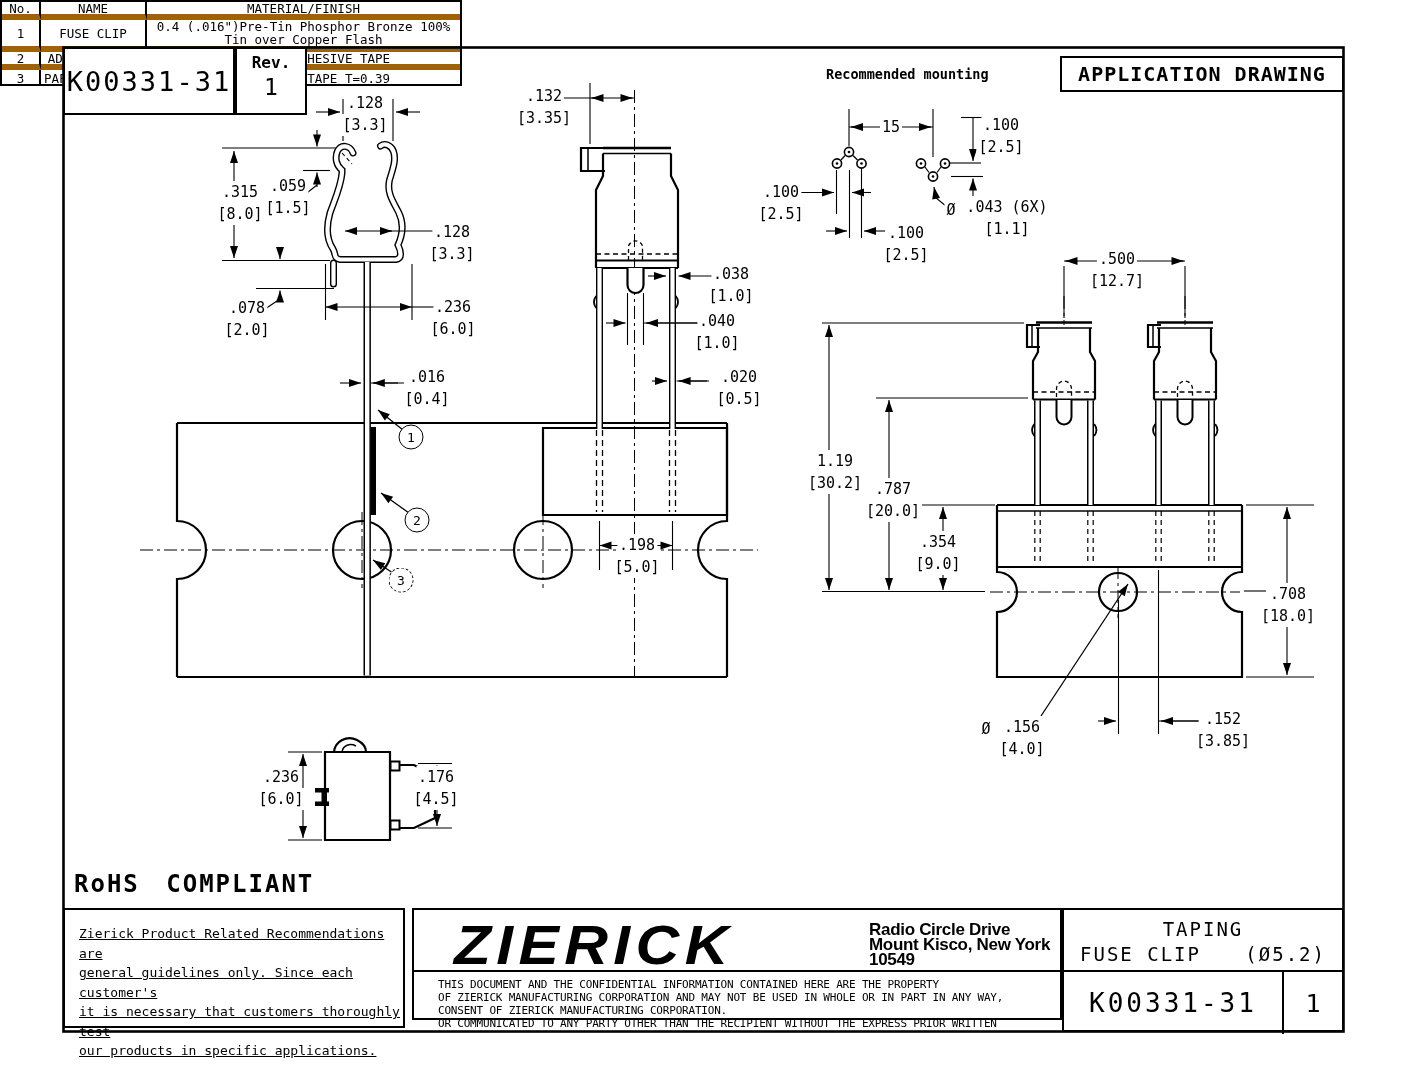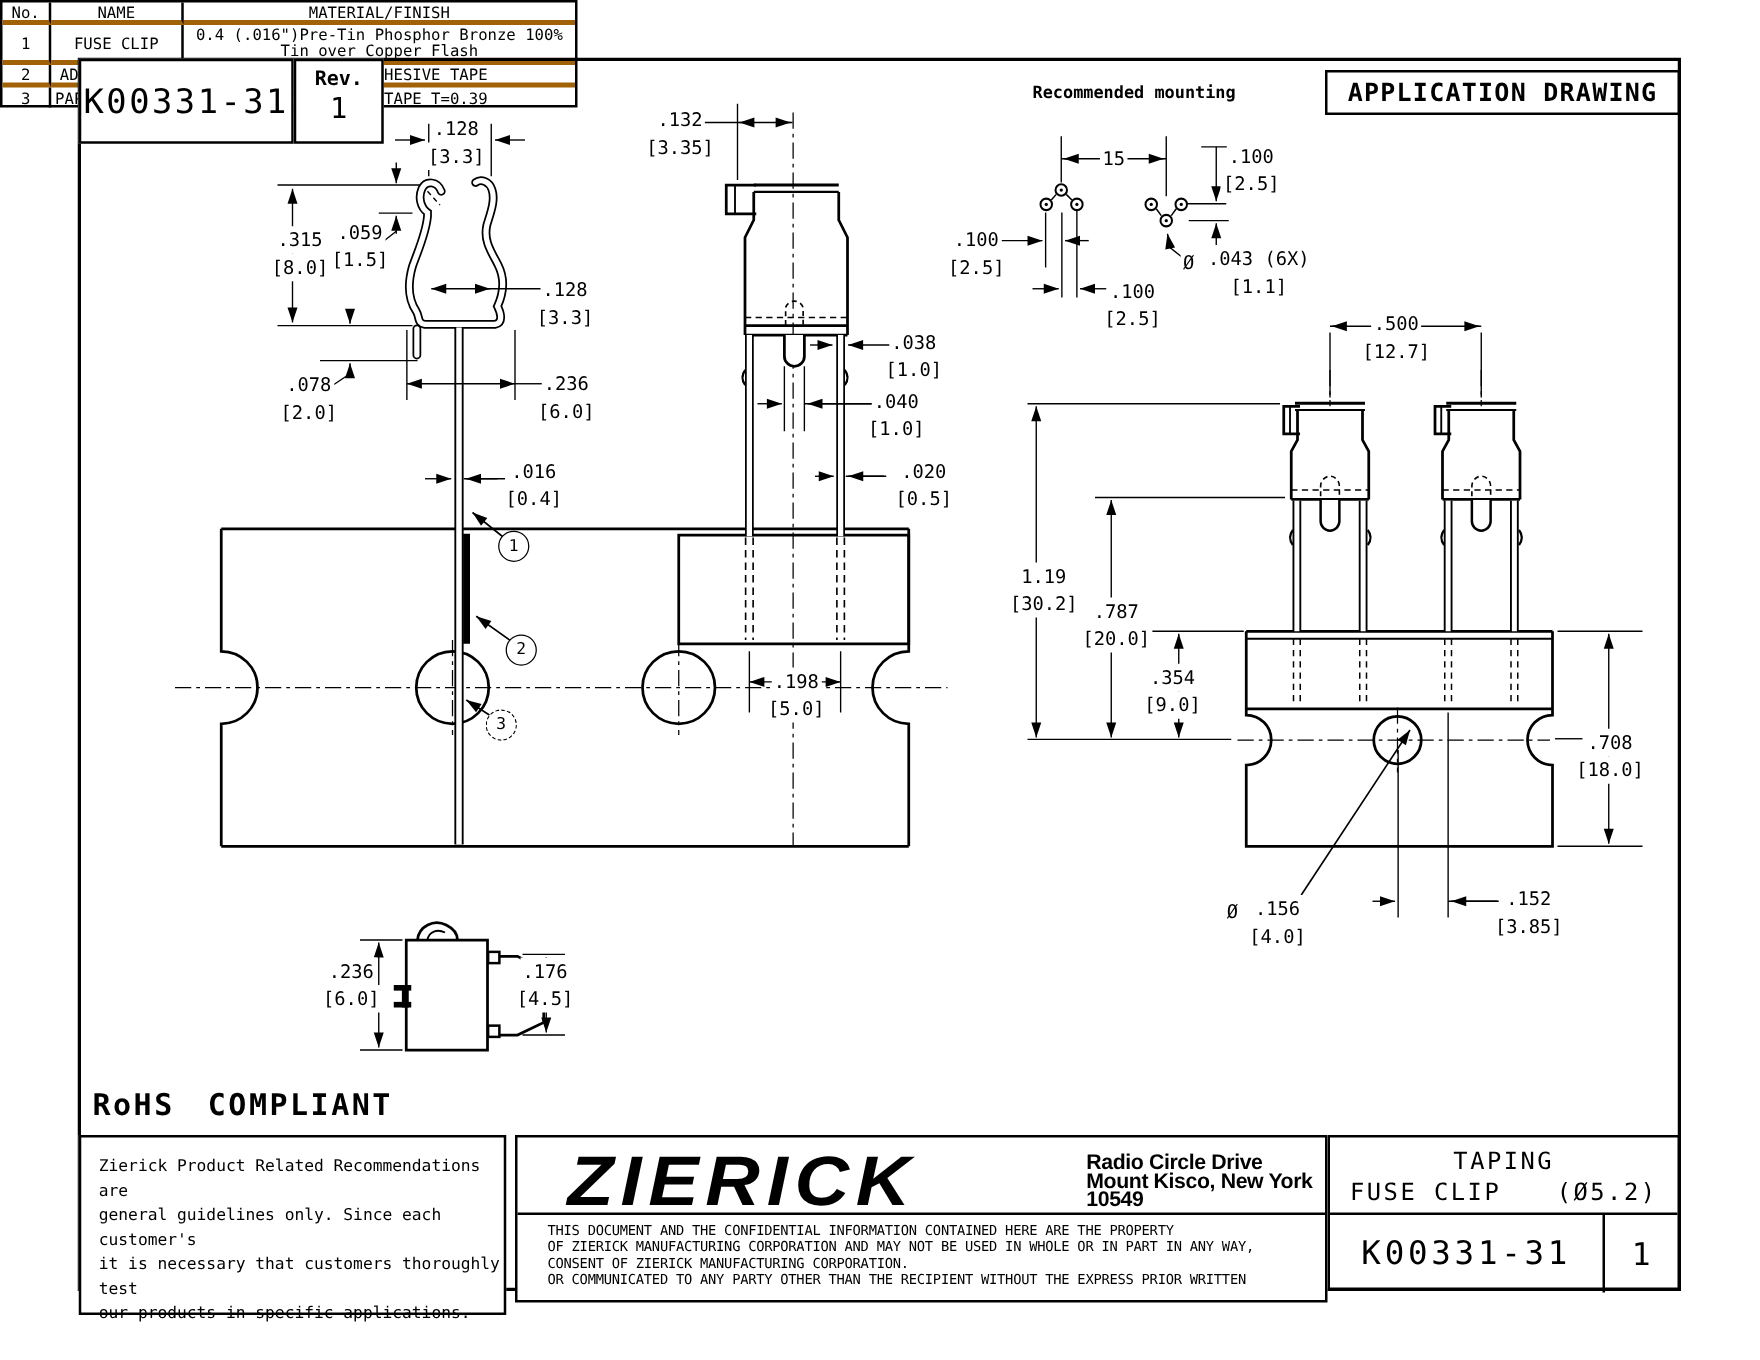--- a/index.html
+++ b/index.html
@@ -22,28 +22,28 @@
   #rev-box .rl{font-size:16px;font-weight:bold;margin-top:4px;}
   #rev-box .rv{font-size:23px;margin-top:2px;}
   #appdraw-box{left:1060px;top:56px;width:284px;height:36px;display:flex;align-items:center;justify-content:center;
        font-size:20px;font-weight:bold;letter-spacing:1px;}
   #rec-mount{left:826px;top:66px;font-size:13.5px;font-weight:bold;}
   #rohs{left:74px;top:870px;font-size:24px;font-weight:bold;letter-spacing:2px;word-spacing:10px;}
   
   #mat-table{left:878px;top:822px;width:462px;height:86px;border:2.4px solid #000;background:#fff;
        display:grid;grid-template-columns:39px 106px 313px;grid-template-rows:18px 32px 18px 16px;
        font-size:12.5px;box-sizing:border-box;}
-  #mat-table>div{border-right:2px solid #000;border-bottom:4px solid #a16207;display:flex;
+  #mat-table>div{border-right:2px solid #000;border-bottom:6px solid #a16207;display:flex;
        align-items:center;justify-content:center;text-align:center;line-height:13px;overflow:hidden;}
   #mat-table>div:nth-child(3n){border-right:none;}
   #mat-table>div:nth-child(n+10){border-bottom:none;}
   
-  #tb-left{left:63px;top:908px;width:342px;height:144px;font-size:13px;line-height:19.5px;
-       padding:14px 0 0 14px;}
-  #tb-mid{left:412px;top:908px;width:650px;height:134px;}
+  #tb-left{left:63px;top:908px;width:342px;height:120px;font-size:13px;line-height:19.5px;
+       padding:14px 0 0 14px;text-decoration:underline;}
+  #tb-mid{left:412px;top:908px;width:650px;height:112px;}
   #tb-mid .split{position:absolute;left:0;right:0;top:59.5px;border-top:2.4px solid #000;}
   #logo{position:absolute;left:40px;top:2px;font-family:"Liberation Sans",sans-serif;
        font-weight:bold;font-style:italic;font-size:56px;letter-spacing:5px;transform:scaleX(1.08);transform-origin:left;}
   #addr{position:absolute;left:455px;top:12px;font-family:"Liberation Sans",sans-serif;
        font-weight:bold;font-size:17px;line-height:15px;letter-spacing:-0.3px;}
   #conf{position:absolute;left:24px;top:68px;font-size:11px;line-height:13px;letter-spacing:-0.2px;}
   #tb-right{left:1062px;top:908px;width:282px;height:124px;}
   #tb-right .title-cell{position:absolute;left:0;right:0;top:0;height:62px;box-sizing:border-box;
        border-bottom:2.4px solid #000;font-size:19px;letter-spacing:2px;padding:8px 16px 0 16px;}
   #tb-right .t2{display:flex;justify-content:space-between;margin-top:3px;}

